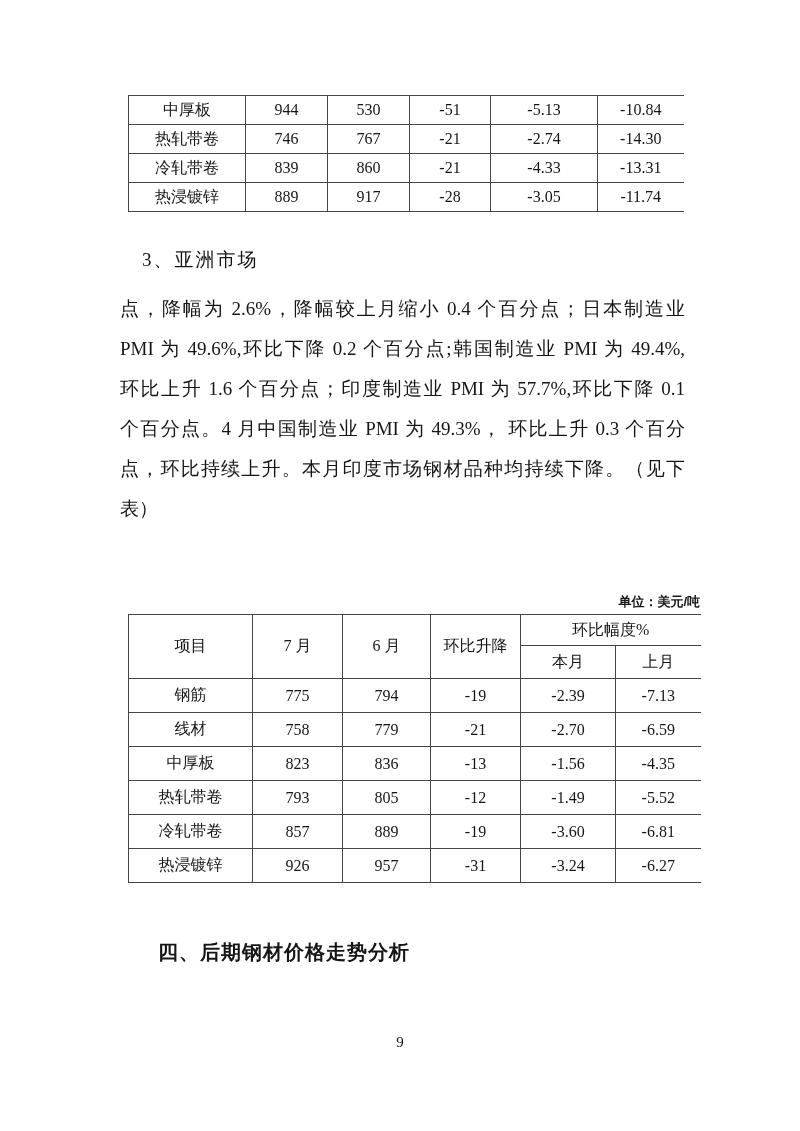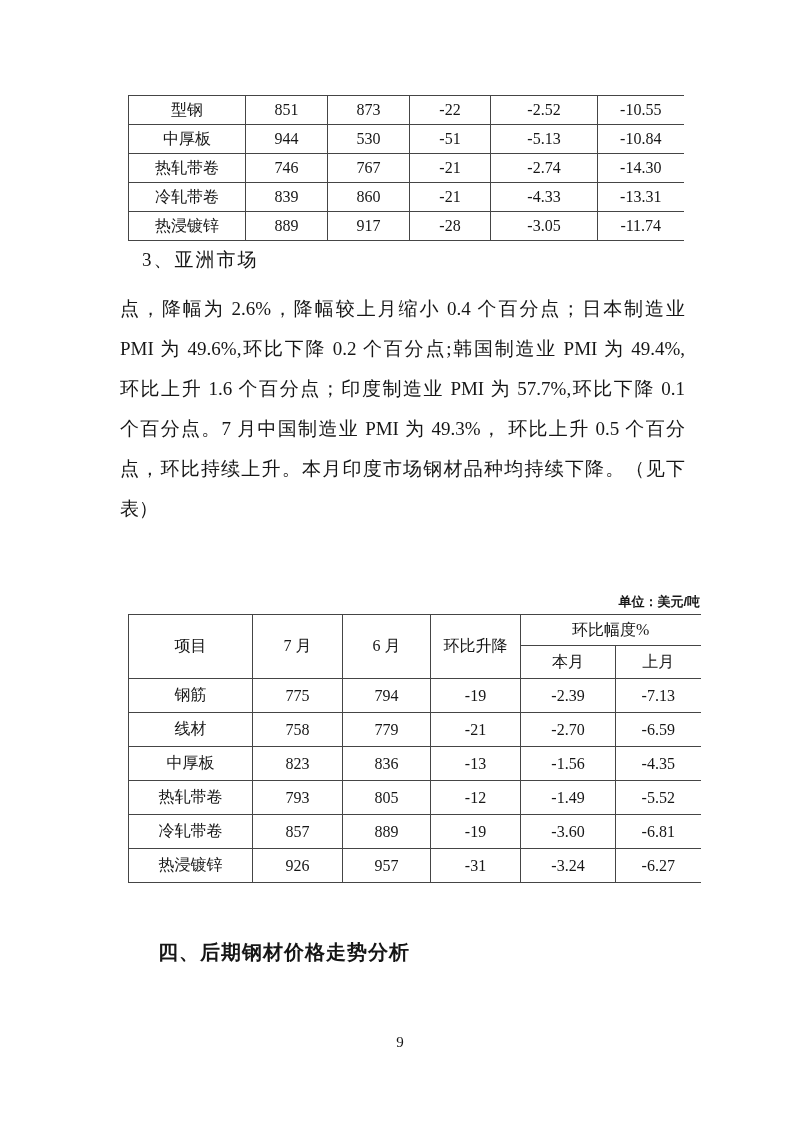--- a/index.html
+++ b/index.html
@@ -93,28 +93,20 @@
     <colgroup>
       <col style="width:117px">
         <col style="width:82px">
         <col style="width:82px">
       <col style="width:81px">
         <col style="width:107px">
         <col style="width:86px">
     </colgroup>
     <tbody>
         <tr>
-          <td>型钢</td>
-          <td>851</td>
-          <td>873</td>
-          <td>-22</td>
-          <td>-2.52</td>
-          <td>-10.55</td>
-        </tr>
-        <tr>
           <td>中厚板</td>
           <td>944</td>
           <td>530</td>
           <td>-51</td>
           <td>-5.13</td>
           <td>-10.84</td>
         </tr>
         <tr>
           <td>热轧带卷</td>
           <td>746</td>
@@ -141,21 +133,21 @@
         </tr>
       </tbody>
   </table>
 
   <div class="h-asia">3、亚洲市场</div>
 
   <div class="para">
       <div class="para-line">点，降幅为 2.6%，降幅较上月缩小 0.4 个百分点；日本制造业</div>
       <div class="para-line">PMI 为 49.6%,环比下降 0.2 个百分点;韩国制造业 PMI 为 49.4%,</div>
       <div class="para-line">环比上升 1.6 个百分点；印度制造业 PMI 为 57.7%,环比下降 0.1</div>
-      <div class="para-line">个百分点。7 月中国制造业 PMI 为 49.3%， 环比上升 0.5 个百分</div>
+      <div class="para-line">个百分点。4 月中国制造业 PMI 为 49.3%， 环比上升 0.3 个百分</div>
       <div class="para-line">点，环比持续上升。本月印度市场钢材品种均持续下降。（见下</div>
       <div class="para-line last">表）</div>
     </div>
 
   <div class="tbl-unit">单位：美元/吨</div>
 
   <table class="doc-table tbl2">
     <colgroup>
       <col style="width:124px">
         <col style="width:90px">

